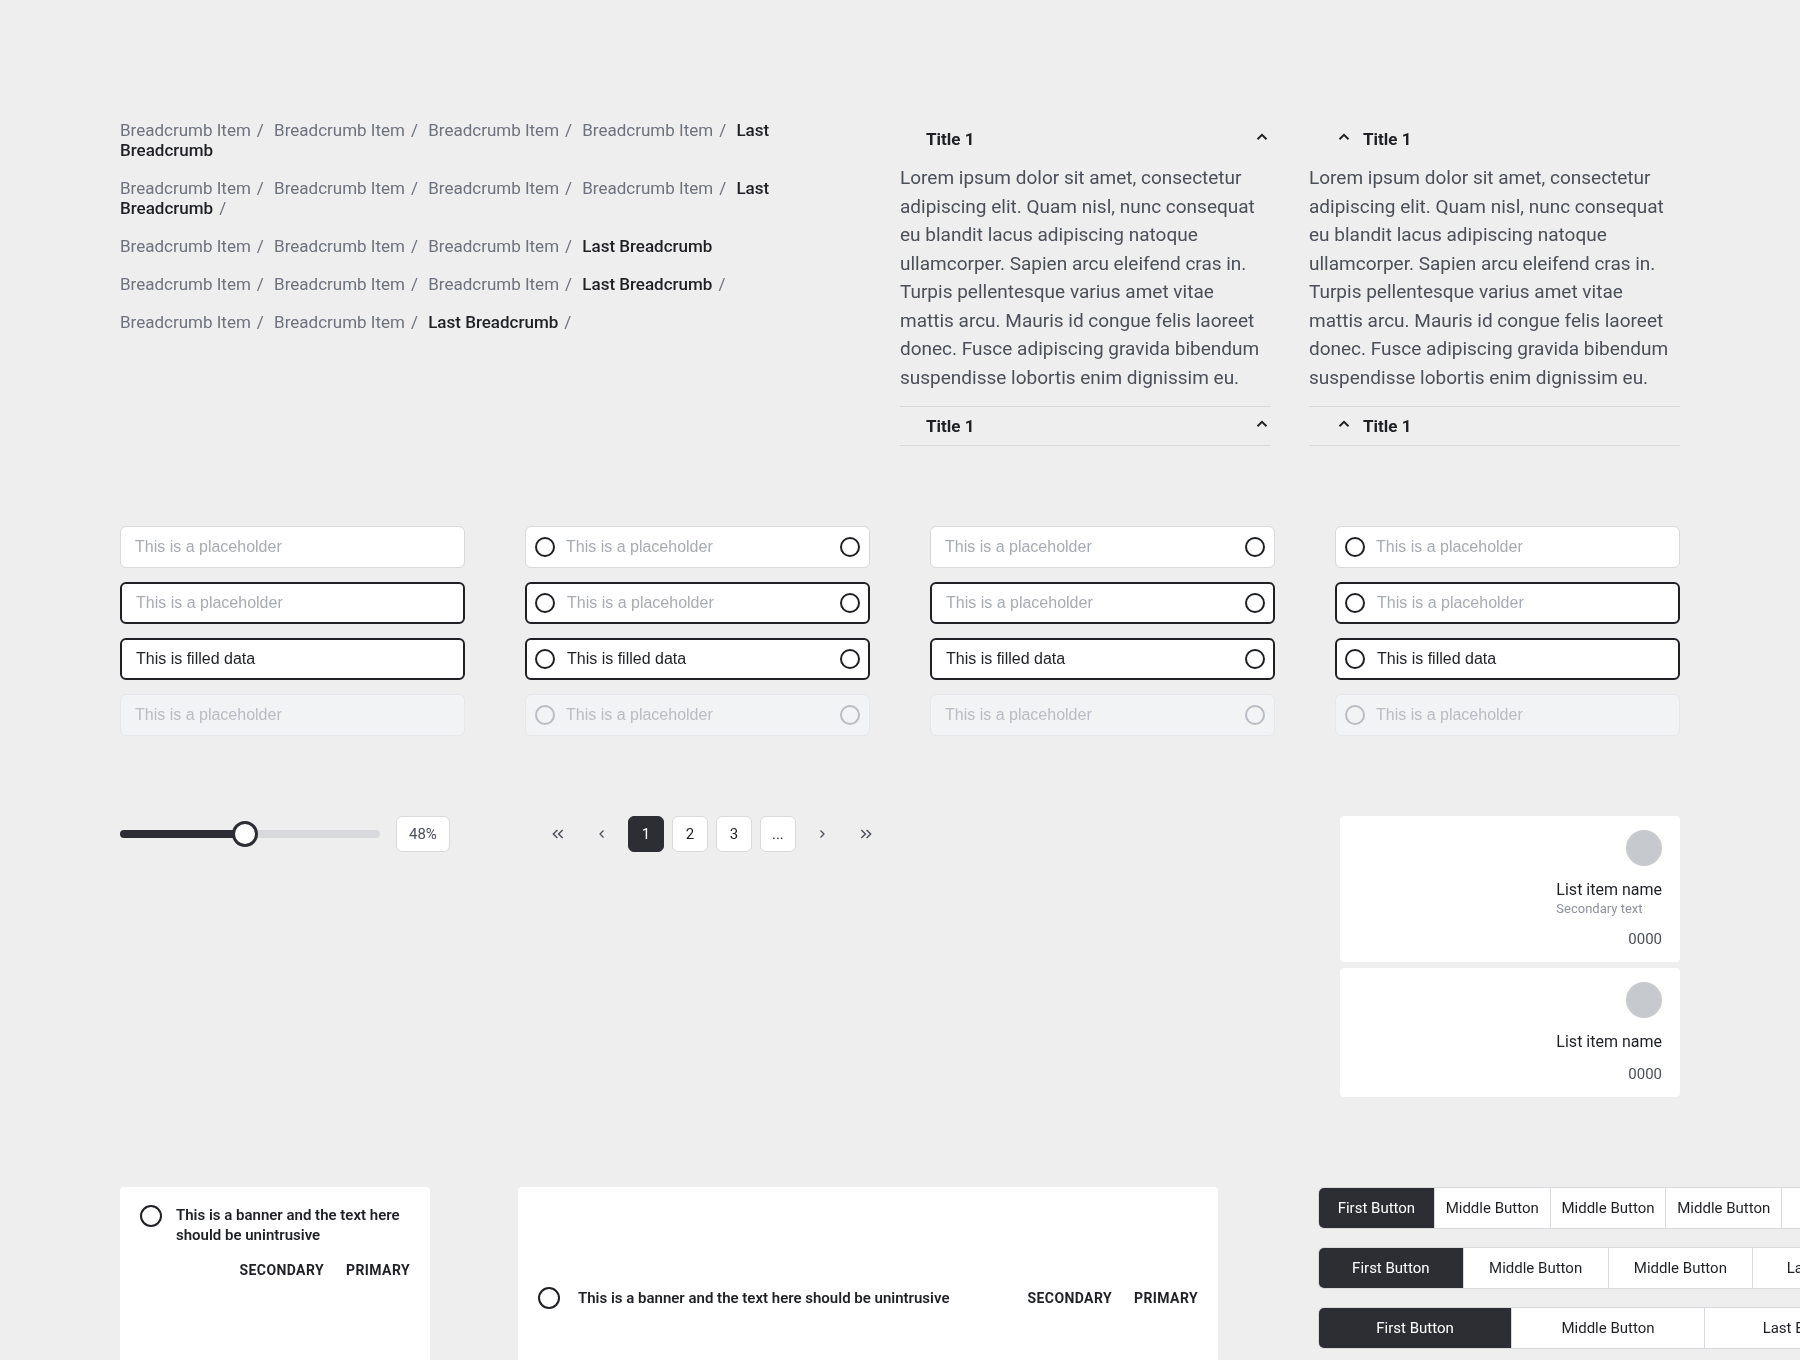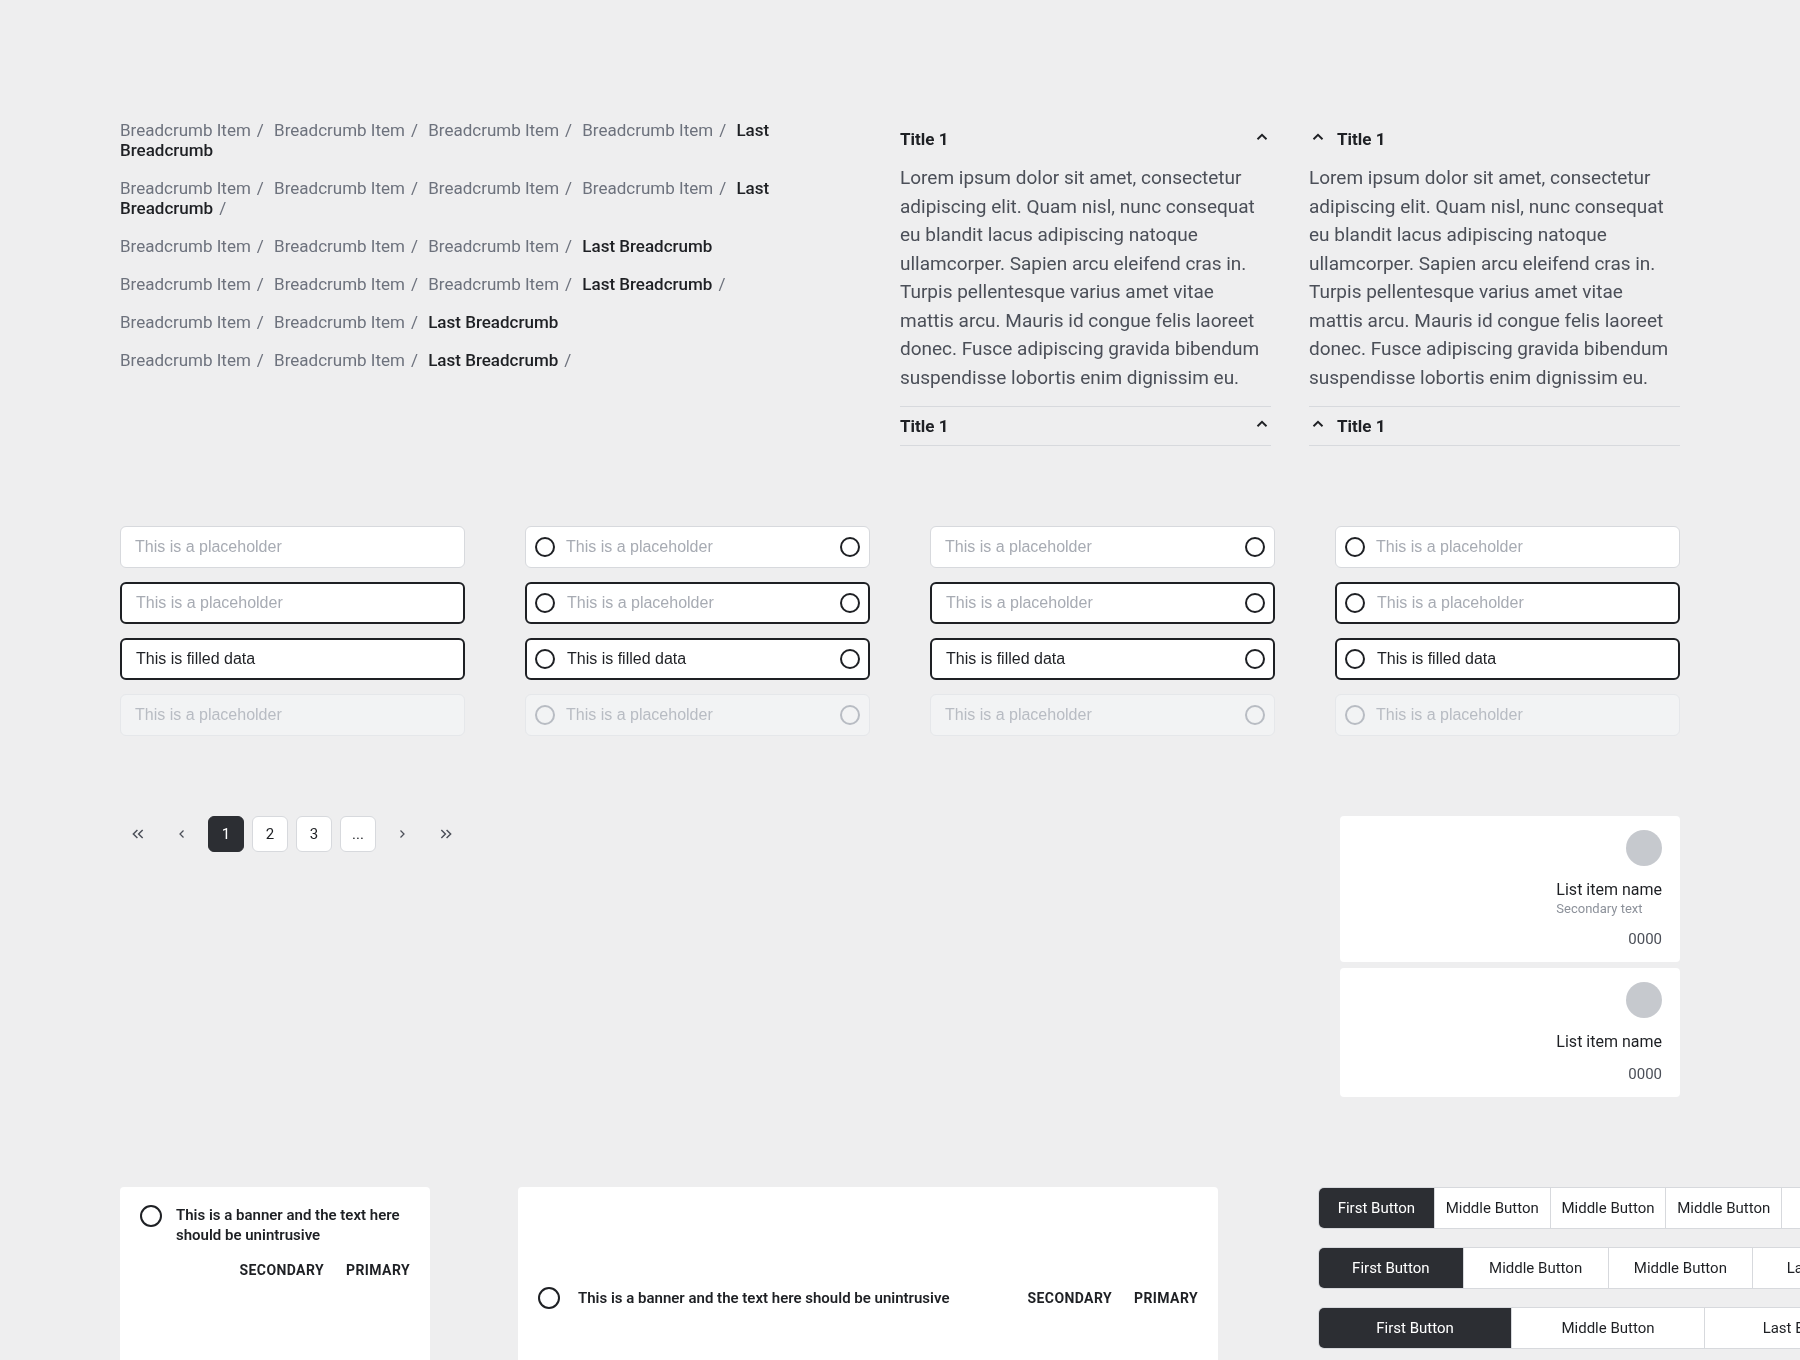--- a/index.html
+++ b/index.html
@@ -13,21 +13,21 @@
   color: #2c2e33;
 }
 .top-row { display: flex; gap: 60px; margin-bottom: 80px; }
 .breadcrumb-col { flex: 0 0 720px; display: flex; flex-direction: column; gap: 18px; }
 .breadcrumb-line { font-size: 17px; color: #6d727d; }
 .breadcrumb-line .sep { margin: 0 6px; color: #6d727d; }
 .breadcrumb-line .last { color: #1e2024; font-weight: 500; }
 .accordion-col { display: flex; gap: 38px; flex: 1; }
 .accordion { flex: 1; }
 .acc-item { border-bottom: 1px solid #d7d9dd; }
-.acc-header { display: flex; align-items: center; padding: 8px 0; font-weight: 700; font-size: 17px; color: #1e2024; cursor: pointer; }
+.acc-header { display: flex; align-items: center; padding: 8px 0; font-weight: 700; font-size: 17px; color: #1e2024; cursor: pointer; margin-left: 26px; }
 .acc-header.left-chev .chev { order: -1; margin-right: 10px; }
 .acc-header.right-chev .chev { margin-left: auto; }
 .chev svg { width: 18px; height: 18px; }
 .acc-body { font-size: 19px; color: #4b4f58; line-height: 1.5; padding: 6px 0 14px 0; }
 
 .inputs-grid { display: grid; grid-template-columns: repeat(4, 1fr); gap: 24px 60px; margin-bottom: 80px; }
 .col { display: flex; flex-direction: column; gap: 14px; }
 .field { position: relative; }
 .field input {
   width: 100%; height: 42px; border-radius: 6px; border: 1px solid #d7d9dd;
@@ -110,25 +110,20 @@
     </div>
     <div class="breadcrumb-line">
       <span>Breadcrumb Item</span><span class="sep">/</span>
       <span>Breadcrumb Item</span><span class="sep">/</span>
       <span>Breadcrumb Item</span><span class="sep">/</span>
       <span class="last">Last Breadcrumb</span><span class="sep">/</span>
     </div>
     <div class="breadcrumb-line">
       <span>Breadcrumb Item</span><span class="sep">/</span>
       <span>Breadcrumb Item</span><span class="sep">/</span>
-      <span class="last">Last Breadcrumb</span>
-    </div>
-    <div class="breadcrumb-line">
-      <span>Breadcrumb Item</span><span class="sep">/</span>
-      <span>Breadcrumb Item</span><span class="sep">/</span>
       <span class="last">Last Breadcrumb</span><span class="sep">/</span>
     </div>
   </div>
 
   <div class="accordion-col">
     <div class="accordion">
       <div class="acc-item">
         <div class="acc-header right-chev">
           <span>Title 1</span>
           <span class="chev"><svg viewBox="0 0 24 24" fill="none" stroke="#1e2024" stroke-width="2.5">
@@ -225,20 +220,27 @@
     <div class="field filled has-l"><span class="icon-l">
           <span class="circle-icon"></span>
         </span><input value="This is filled data" style=""></div>
     <div class="field disabled has-l"><span class="icon-l">
           <span class="circle-icon"></span>
         </span><input disabled="" placeholder="This is a placeholder" style=""></div>
   </div>
 </div>
 
 <div class="mid-row">
+  <div class="slider-block">
+    <div class="slider-track">
+      <div class="slider-fill"></div>
+      <div class="slider-thumb"></div>
+    </div>
+    <div class="slider-badge">48%</div>
+  </div>
 
   <div class="pagination">
     <div class="page-btn nav">
         <svg width="14" height="14" viewBox="0 0 24 24" fill="none" stroke="currentColor" stroke-width="2.5">
           <path d="M11 19l-7-7 7-7"></path>
           <path d="M20 19l-7-7 7-7"></path>
         </svg>
       </div>
     <div class="page-btn nav">
         <svg width="12" height="12" viewBox="0 0 24 24" fill="none" stroke="currentColor" stroke-width="2.5">

